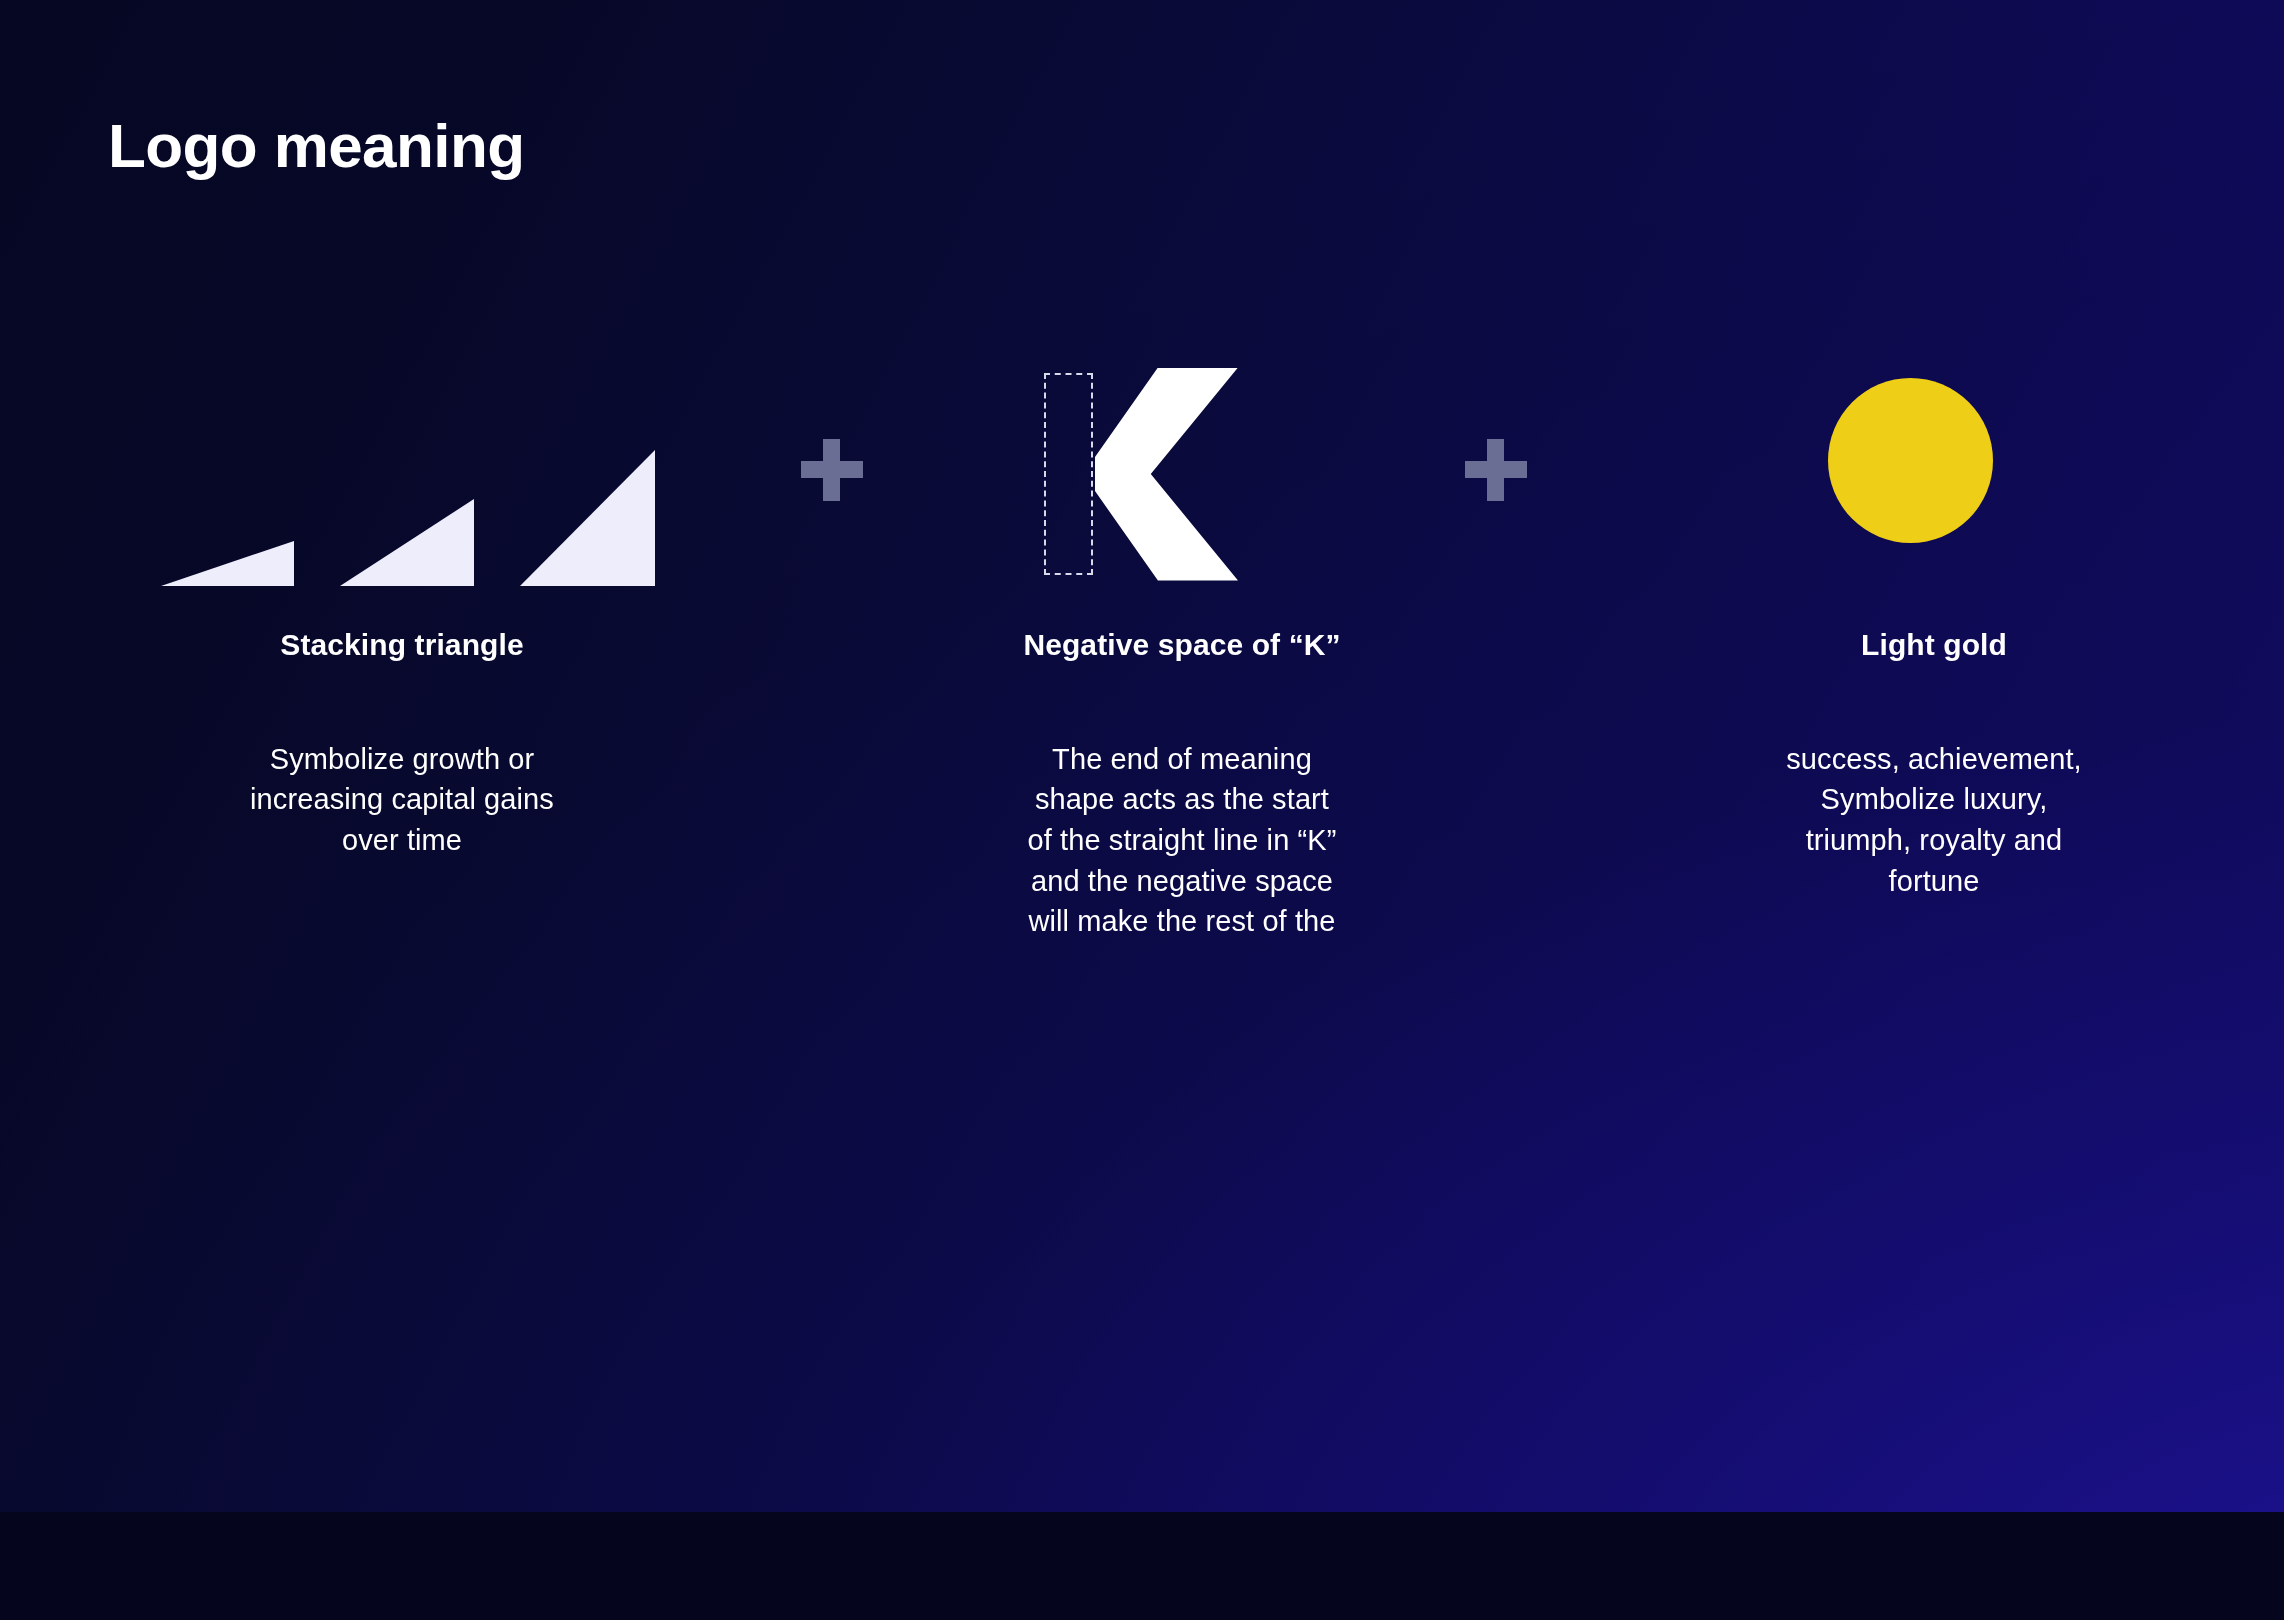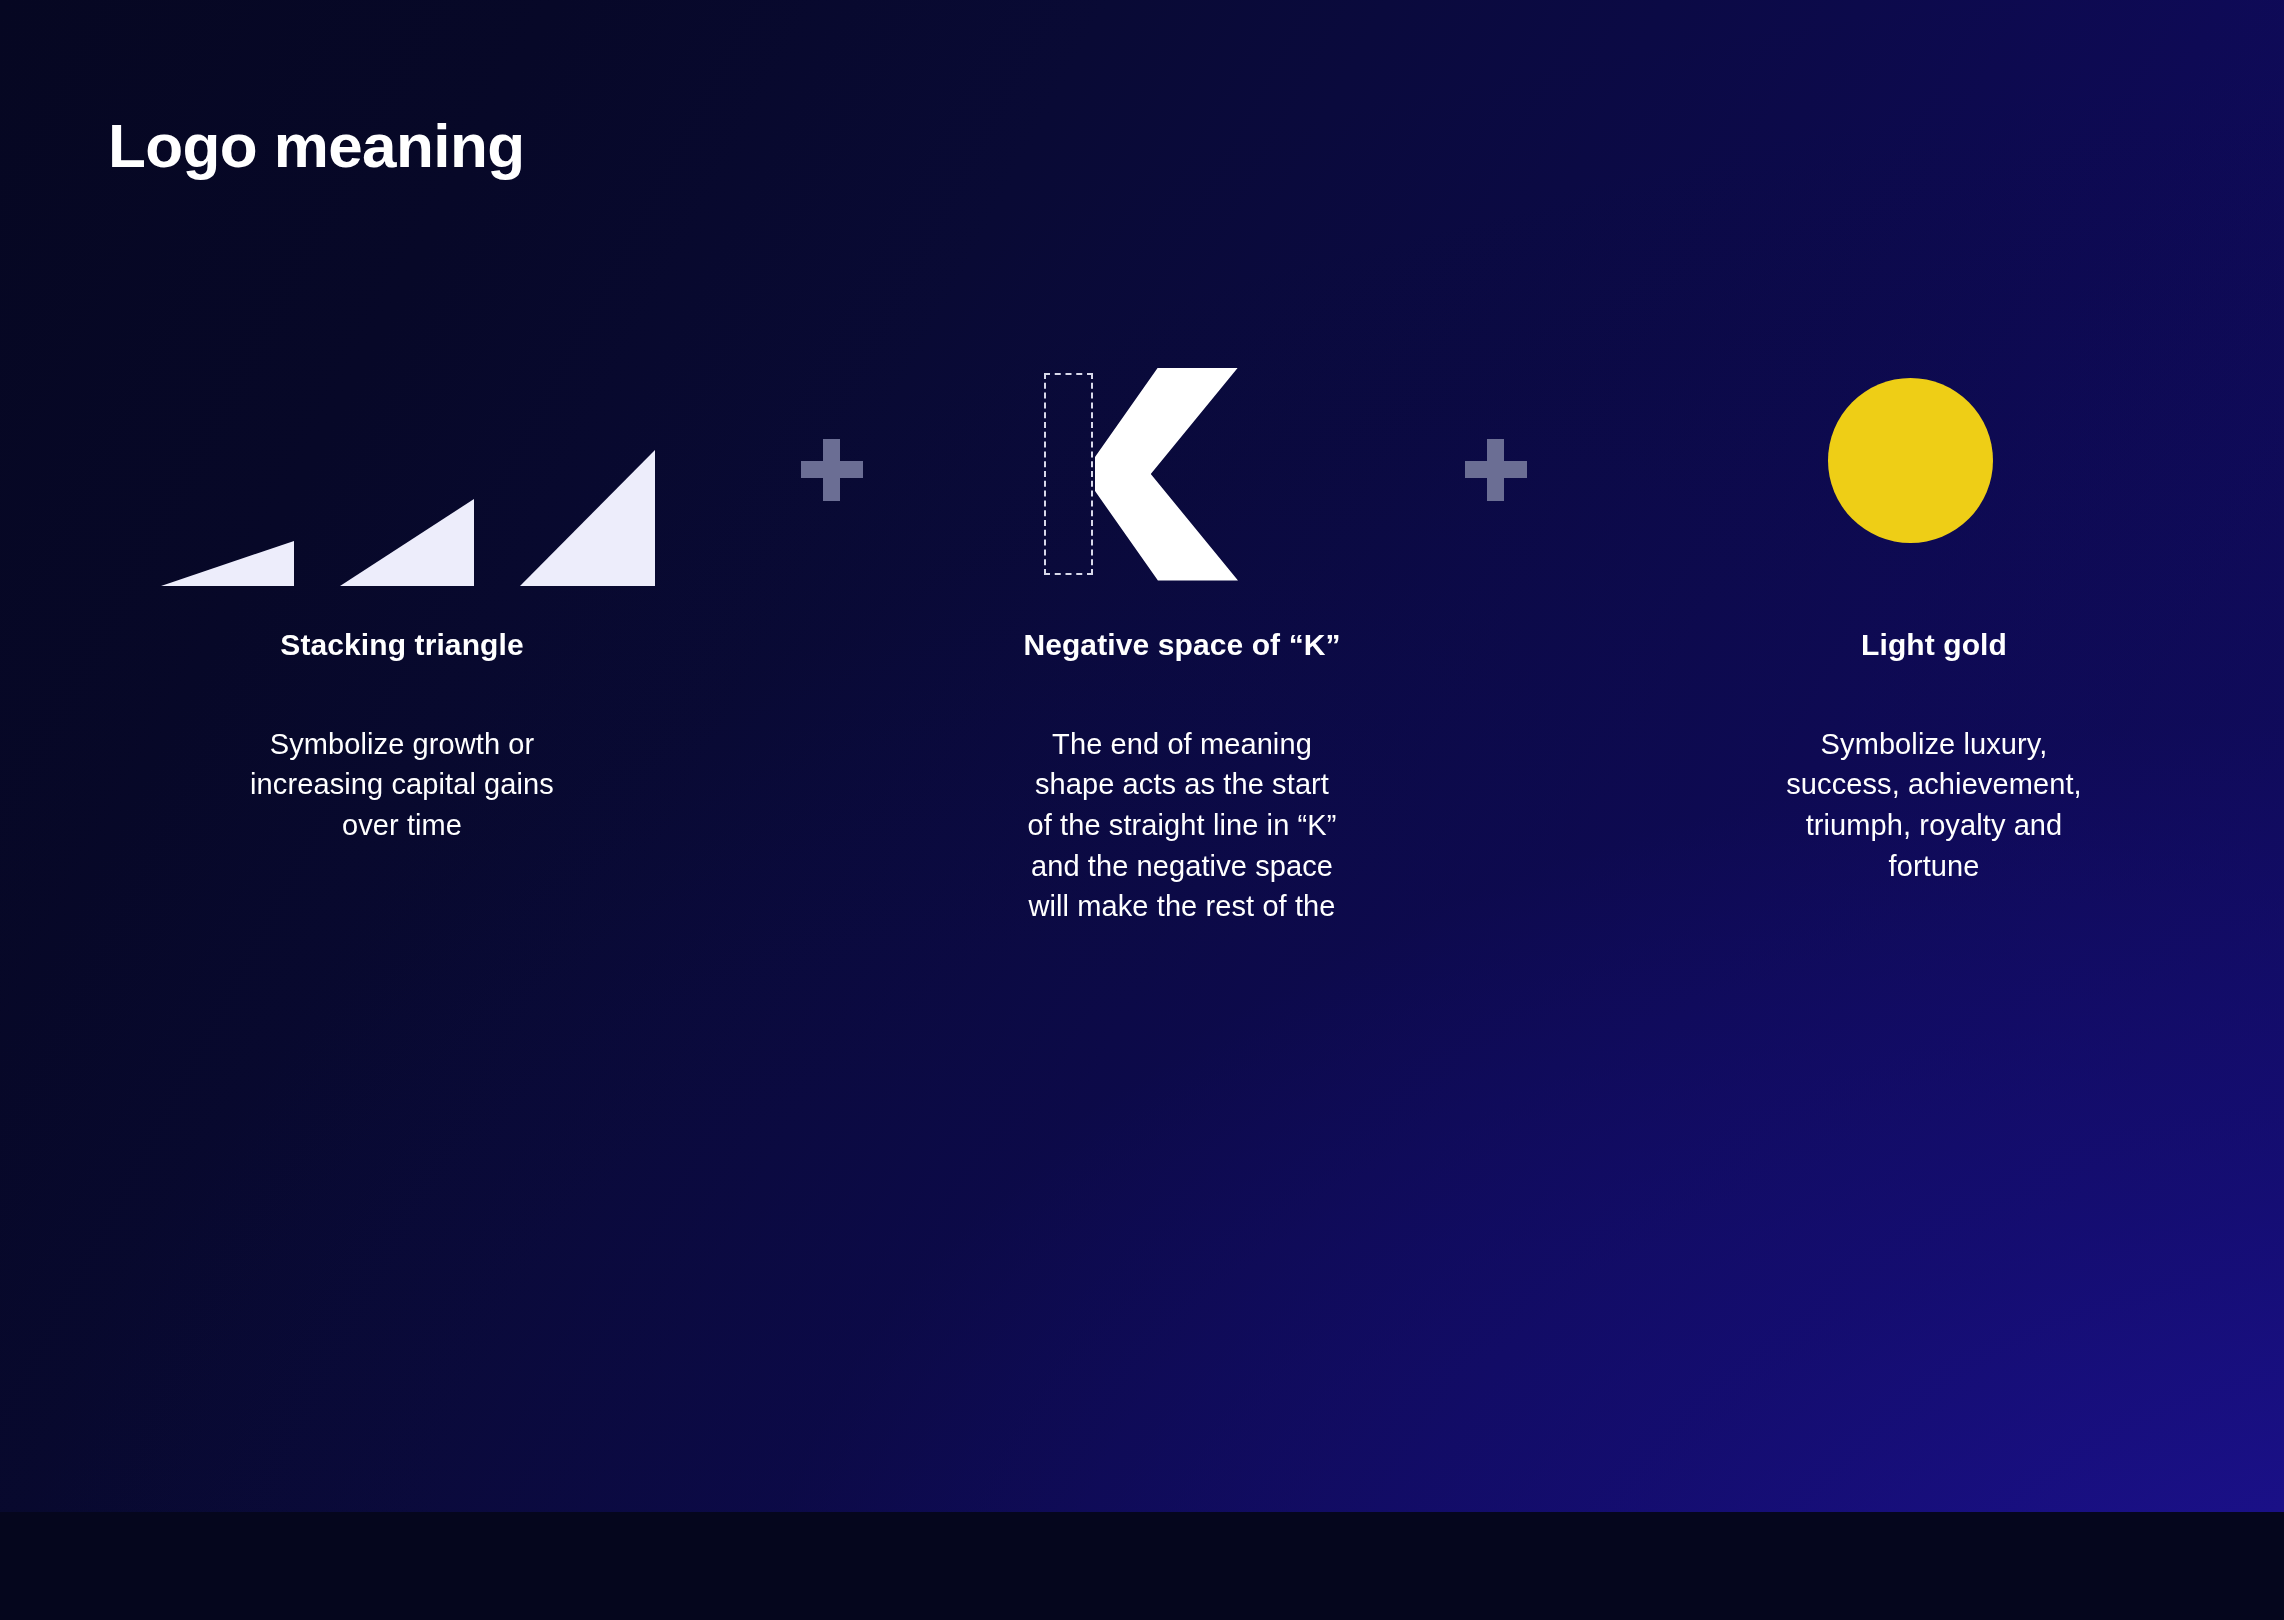--- a/index.html
+++ b/index.html
@@ -69,21 +69,21 @@
     margin-top: 40px;
     text-align: center;
     font-size: 30px;
     font-weight: 700;
     color: #ffffff;
     line-height: 1.26;
     letter-spacing: 0.1px;
   }
 
   .col-body {
-    margin-top: 60px;
+    margin-top: 75px;
     text-align: center;
     font-size: 29px;
     font-weight: 400;
     color: #ffffff;
     line-height: 1.40;
     letter-spacing: 0.1px;
   }
   .col-body .ln { display: block; }
 
   
@@ -214,21 +214,21 @@
   </div>
 
   <div class="col col-3">
     <div class="art">
       <div class="gold-circle"></div>
     </div>
     <div class="col-head">
       <span class="ln">Light gold</span>
     </div>
     <div class="col-body">
+      <span class="ln">success, achievement,</span>
       <span class="ln">Symbolize luxury,</span>
-      <span class="ln">success, achievement,</span>
       <span class="ln">triumph, royalty and</span>
       <span class="ln">fortune</span>
     </div>
   </div>
 
 </div>
 
 
 </body></html>

